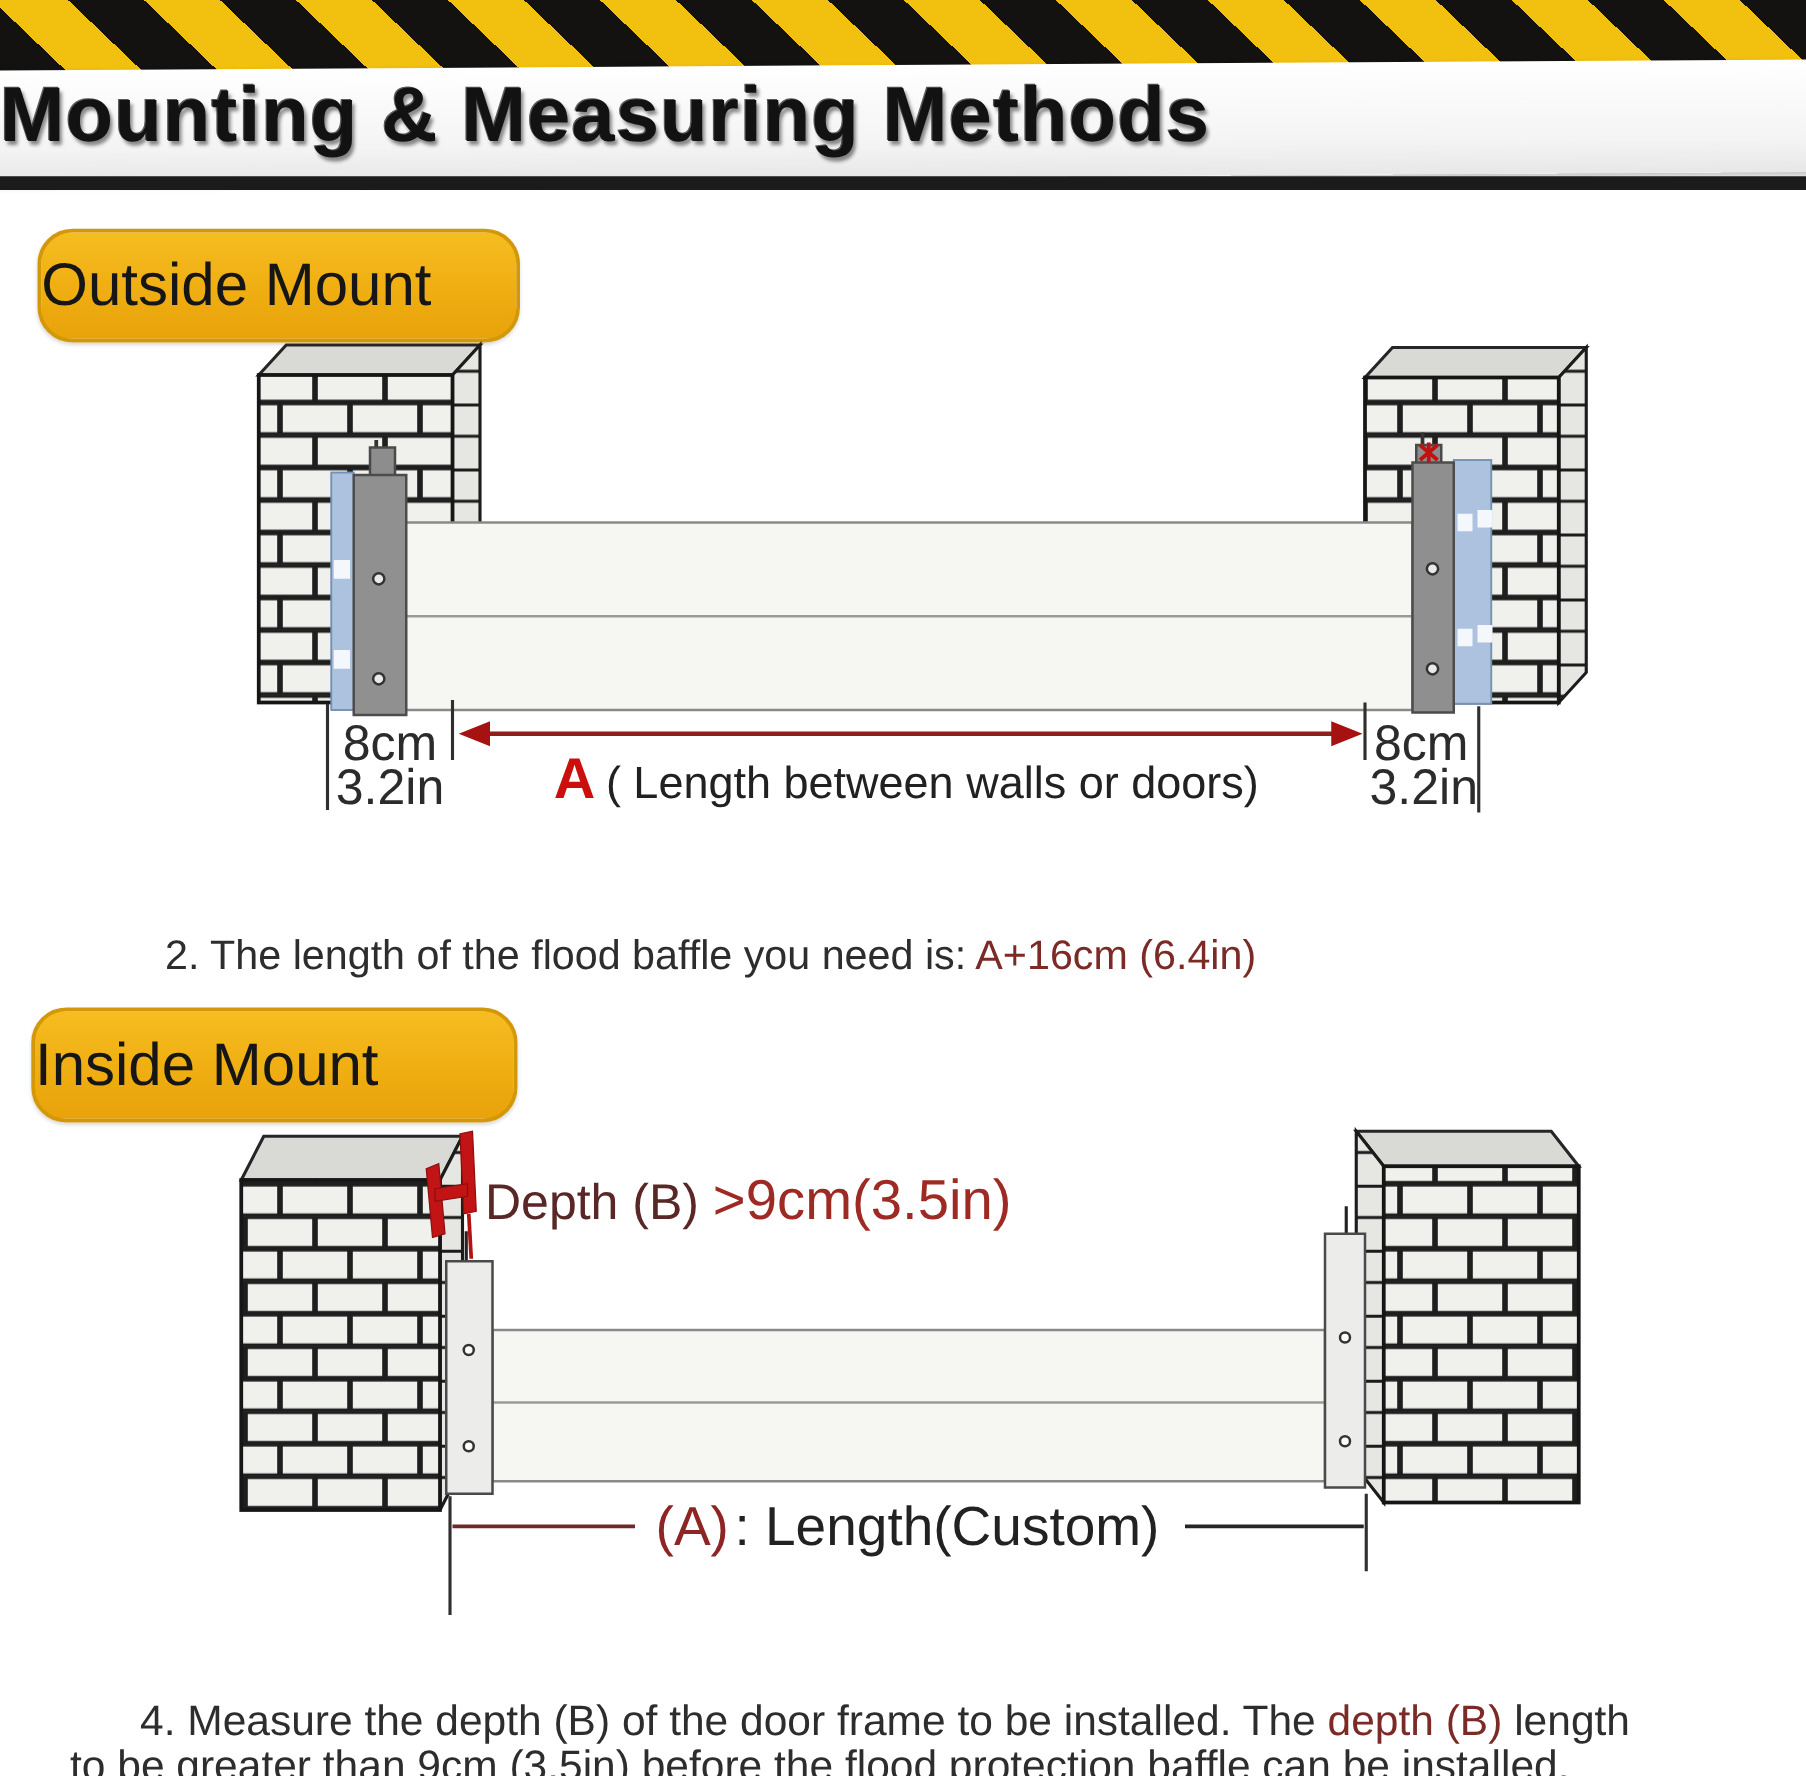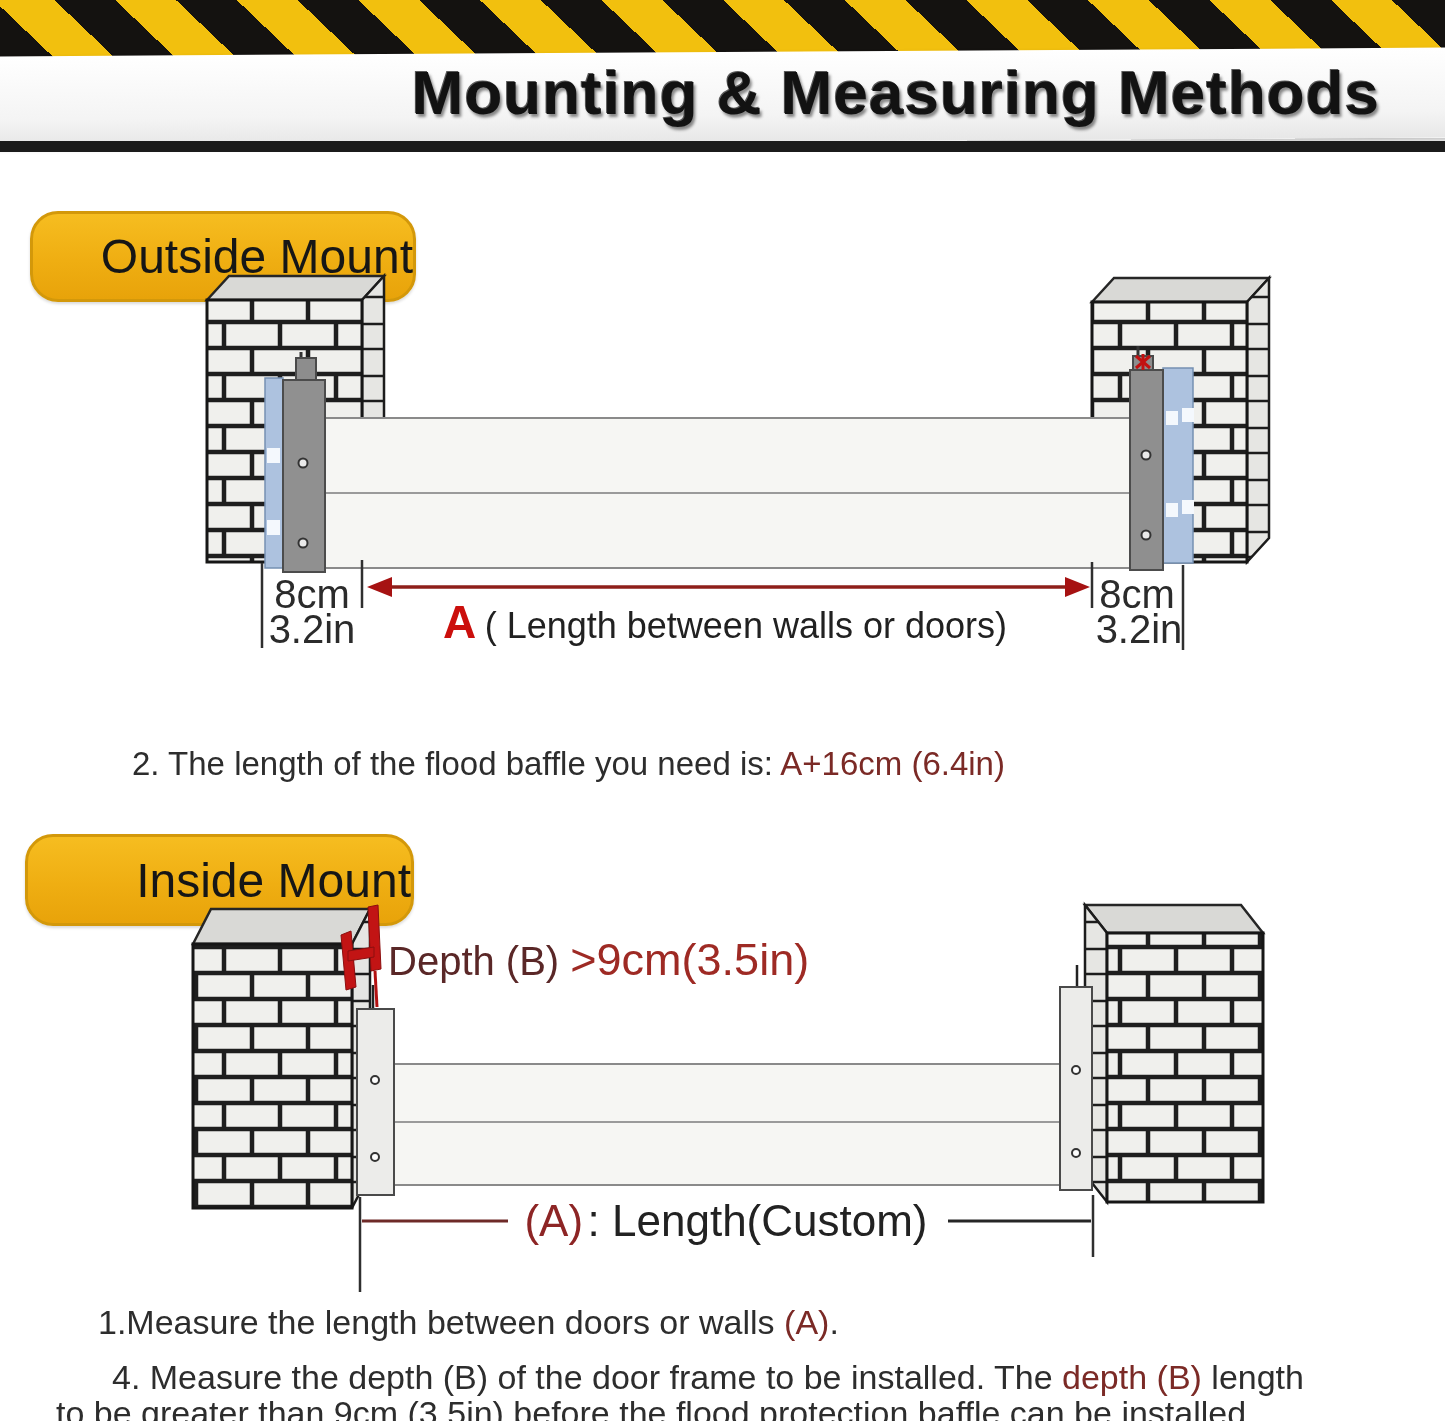--- a/index.html
+++ b/index.html
@@ -10,29 +10,29 @@
   .hazard{position:absolute;left:0;top:0;width:1445px;height:156px;overflow:hidden;}
   .tape{position:absolute;left:-30px;right:-30px;}
   .tape2{top:-14px;height:46px;transform:rotate(0.9deg);
          background:repeating-linear-gradient(45deg,#eab50d 0 40px,#1a1712 40px 80px);}
   .tape1{top:-34px;height:112px;transform:rotate(-1.3deg);
          background:repeating-linear-gradient(45deg,#f2c00e 0 42px,#141210 42px 84px);}
   .titleband{position:absolute;left:-12px;top:52px;width:1470px;height:90px;
              background:linear-gradient(180deg,#ffffff 0%,#f4f4f4 70%,#e7e7e7 100%);
              transform:rotate(-0.35deg);box-shadow:0 3px 5px rgba(0,0,0,.25);}
   .blackbar{position:absolute;left:0;top:141px;width:1445px;height:11px;background:#1b1b1b;}
-  .title{position:absolute;left:0;top:57px;width:1380px;text-align:right;
+  .title{position:absolute;left:0;top:57px;width:1380px;text-align:left;
          font-size:62px;font-weight:bold;color:#121212;letter-spacing:1px;
          text-shadow:2px 3px 3px rgba(0,0,0,.45), -1px -1px 0 #5a5a5a;}
 
   
-  .badge{position:absolute;display:flex;align-items:center;justify-content:flex-end;
+  .badge{position:absolute;display:flex;align-items:center;justify-content:flex-start;
          background:linear-gradient(180deg,#f6bd20 0%,#efae12 55%,#e8a30a 100%);
          border:3px solid #d3980a;border-radius:28px;
-         font-size:48px;color:#161616;box-shadow:0 2px 3px rgba(0,0,0,.15);margin-top:28px;}
+         font-size:48px;color:#161616;box-shadow:0 2px 3px rgba(0,0,0,.15);}
   #badge-outside{left:30px;top:183px;width:380px;height:85px;}
   #badge-inside{left:25px;top:806px;width:383px;height:86px;}
 
   
   .diagram{position:absolute;left:0;width:1445px;}
   #svg-outside{top:270px;height:405px;}
   #svg-inside{top:895px;height:410px;}
   svg text{font-family:"Liberation Sans",sans-serif;}
 
   
@@ -206,23 +206,20 @@
       <line x1="1093" y1="300" x2="1093" y2="362" stroke="#2f2f2f" stroke-width="2.5"></line>
       <line x1="362" y1="326" x2="508" y2="326" stroke="#6e2a28" stroke-width="3"></line>
       <line x1="948" y1="326" x2="1091" y2="326" stroke="#262626" stroke-width="3"></line>
       <text x="726" y="341" text-anchor="middle">
         <tspan font-size="44" fill="#8d2525">(A)</tspan>
         <tspan font-size="44" fill="#222222">: Length(Custom)</tspan>
       </text>
     </g>
   </svg>
 
-  <div class="steps" id="in-step1">
-    <span>1.Measure the length between doors or walls </span><span class="mrn">(A)</span><span>.</span>
-  </div>
   <div class="steps" id="in-step2a">
     <span>4. Measure the depth (B) of the door frame to be installed. The </span><span class="mrn">depth (B)</span><span> length</span>
   </div>
   <div class="steps" id="in-step2b">
     <span>to be greater than 9cm (3.5in) before the flood protection baffle can be installed.</span>
   </div>
 
 </div>
 
 </body></html>

